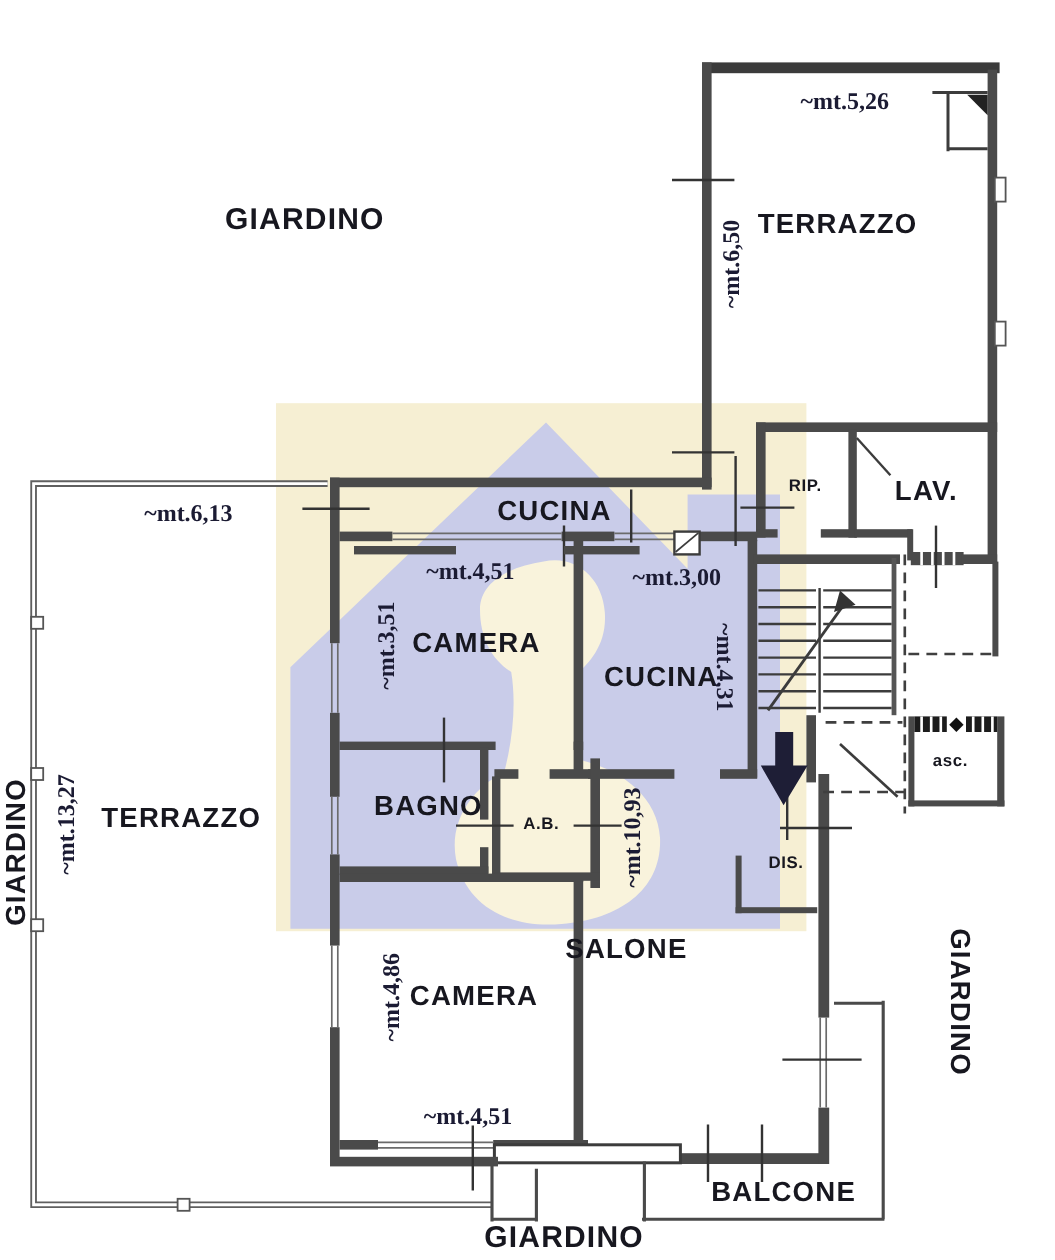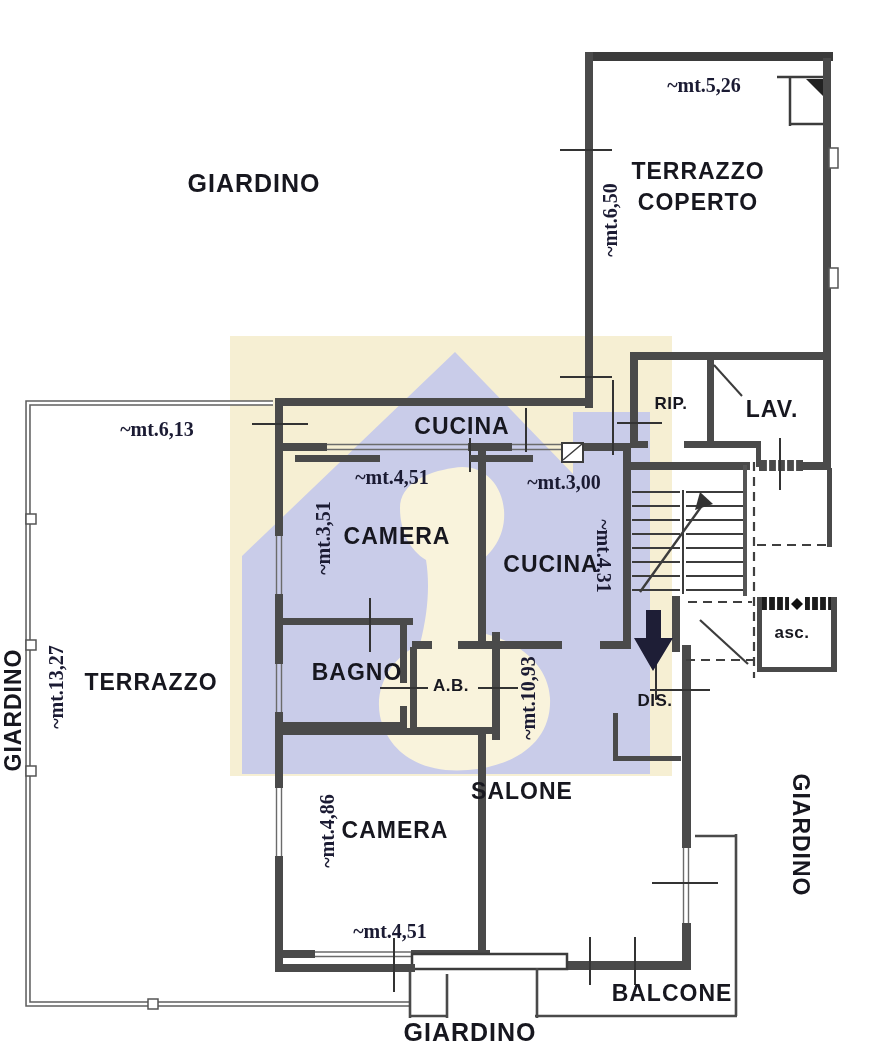--- a/index.html
+++ b/index.html
@@ -3,21 +3,21 @@
 <meta charset="utf-8">
 <style>
   html,body{margin:0;padding:0;background:#fff;}
   .plan{position:relative;width:879px;height:1050px;background:#ffffff;overflow:hidden;
         font-family:"Liberation Sans",sans-serif;}
   .plan svg{position:absolute;left:0;top:0;}
   .lbl{position:absolute;transform:translate(-50%,-50%);white-space:nowrap;
        color:#17171f;font-weight:bold;letter-spacing:1px;z-index:5;}
   .room{font-size:23px;}
   .room-lg{font-size:25px;}
-  .room-sm{font-size:17px;letter-spacing:.5px;}
+  .room-sm{font-size:14px;letter-spacing:.5px;}
   .meas{font-family:"Liberation Serif",serif;font-size:20px;color:#1b1b33;
         font-weight:bold;letter-spacing:0;}
   .serif{font-family:Liberation Sans, sans-serif;}
   .v90{transform:translate(-50%,-50%) rotate(90deg);}
   .v270{transform:translate(-50%,-50%) rotate(-90deg);}
   .twoline{text-align:center;line-height:31px;}
 </style>
 </head>
 <body>
 
@@ -165,21 +165,20 @@
       <path d="M394,938 V992 M590,937 V985 M635,937 V985" stroke="#333" stroke-width="2" fill="none"></path>
     </g>
   </svg>
 
   <div class="lbl room-lg" style="left:254px;top:183px">GIARDINO</div>
 
   <div class="lbl meas" style="left:704px;top:85px">~mt.5,26</div>
   <div class="lbl meas v270" style="left:610px;top:220px">~mt.6,50</div>
   <div class="lbl room twoline" style="left:698px;top:187px">
       <div>TERRAZZO</div>
-      <div>COPERTO</div>
     </div>
 
   <div class="lbl room-sm" style="left:671px;top:404px">RIP.</div>
   <div class="lbl room" style="left:772px;top:409px">LAV.</div>
 
   <div class="lbl meas" style="left:157px;top:429px">~mt.6,13</div>
   <div class="lbl room" style="left:462px;top:426px">CUCINA</div>
 
   <div class="lbl meas" style="left:392px;top:477px">~mt.4,51</div>
   <div class="lbl meas" style="left:564px;top:482px">~mt.3,00</div>
@@ -188,25 +187,25 @@
   <div class="lbl room" style="left:551px;top:564px">CUCINA</div>
   <div class="lbl meas v90" style="left:603px;top:556px">~mt.4,31</div>
 
   <div class="lbl room" style="left:151px;top:682px">TERRAZZO</div>
   <div class="lbl meas v270" style="left:56px;top:687px">~mt.13,27</div>
   <div class="lbl room v270" style="left:13px;top:710px">GIARDINO</div>
 
   <div class="lbl room" style="left:357px;top:672px">BAGNO</div>
   <div class="lbl room-sm" style="left:451px;top:686px">A.B.</div>
   <div class="lbl meas v270" style="left:528px;top:698px">~mt.10,93</div>
-  <div class="lbl room-sm" style="left:655px;top:701px">DIS.</div>
+  <div class="lbl room-sm" style="left:655px;top:718px">DIS.</div>
   <div class="lbl room-sm serif" style="left:792px;top:633px">asc.</div>
 
   <div class="lbl room" style="left:522px;top:791px">SALONE</div>
   <div class="lbl meas v270" style="left:327px;top:831px">~mt.4,86</div>
   <div class="lbl room" style="left:395px;top:830px">CAMERA</div>
   <div class="lbl room v90" style="left:800px;top:835px">GIARDINO</div>
 
   <div class="lbl meas" style="left:390px;top:931px">~mt.4,51</div>
-  <div class="lbl room" style="left:672px;top:993px">BALCONE</div>
+  <div class="lbl room" style="left:653px;top:993px">BALCONE</div>
   <div class="lbl room-lg" style="left:470px;top:1032px">GIARDINO</div>
 
 </div>
 
 </body></html>

